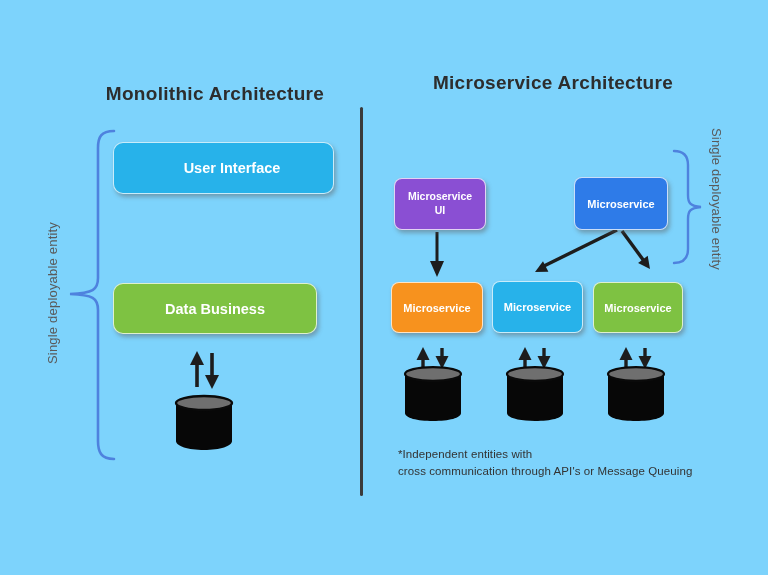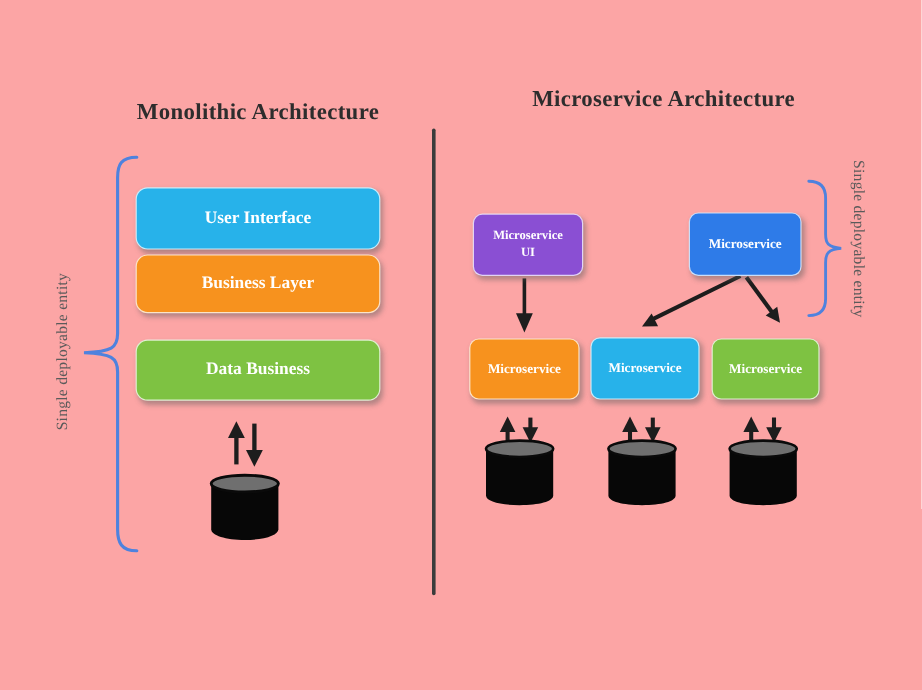--- a/index.html
+++ b/index.html
@@ -1,22 +1,22 @@
 <!DOCTYPE html>
 <html><head>
 <meta charset="utf-8">
 <style>
   html, body { margin: 0; padding: 0; background: #ffffff; }
   .stage {
     position: relative;
     width: 768px;
     height: 575px;
-    background: #fca5a5;
+    background: #7dd3fc;
     overflow: hidden;
-    font-family: Liberation Serif, serif;
+    font-family: Liberation Sans, sans-serif;
   }
   .overlay {
     position: absolute;
     left: 0; top: 0;
     width: 768px; height: 575px;
   }
   .title {
     position: absolute;
     font-size: 19px;
     font-weight: bold;
@@ -32,21 +32,21 @@
     color: #ffffff;
     font-weight: bold;
     display: flex;
     align-items: center;
     justify-content: center;
     text-align: center;
     border: 1px solid rgba(255,255,255,0.75);
     box-shadow: 2px 3px 4px rgba(90,90,90,0.45);
   }
   .layer-box { left: 113px; width: 202px; font-size: 14.5px; }
-  .box-ui { top: 156px; height: 50px; }
+  .box-ui { top: 142px; height: 50px; padding-left: 17px; }
   .box-bl { top: 212px; height: 47px; }
   .box-di { top: 283px; height: 49px; }
   .ms-box { font-size: 11px; border-radius: 8px; }
   .box-ms-ui { left: 394px; top: 178px; width: 90px; height: 50px; font-size: 10.5px; line-height: 1.3; flex-direction: column; }
   .box-ms-gw { left: 574px; top: 177px; width: 92px; height: 51px; }
   .box-ms-1  { left: 391px; top: 282px; width: 90px; height: 49px; }
   .box-ms-2  { left: 492px; top: 281px; width: 89px; height: 50px; }
   .box-ms-3  { left: 593px; top: 282px; width: 88px; height: 49px; }
   .side-label {
     position: absolute;
@@ -140,23 +140,20 @@
 
   <div class="title title-left">Monolithic Architecture</div>
   <div class="title title-right">Microservice Architecture</div>
 
   <div class="side-label side-left">Single deployable entity</div>
   <div class="side-label side-right">Single deployable entity</div>
 
   <div class="box layer-box box-ui" style="background: rgb(39, 178, 234);">
     <span>User Interface</span>
   </div>
-  <div class="box layer-box box-bl" style="background: rgb(247, 146, 30);">
-    <span>Business Layer</span>
-  </div>
   <div class="box layer-box box-di" style="background: rgb(126, 194, 66);">
     <span>Data Business</span>
   </div>
 
   <div class="box ms-box box-ms-ui" style="background: rgb(138, 79, 211);">
     <span>Microservice</span>
     <span>UI</span>
   </div>
   <div class="box ms-box box-ms-gw" style="background: rgb(46, 123, 232);">
     <span>Microservice</span>
@@ -164,14 +161,18 @@
   <div class="box ms-box box-ms-1" style="background: rgb(247, 146, 30);">
     <span>Microservice</span>
   </div>
   <div class="box ms-box box-ms-2" style="background: rgb(39, 178, 234);">
     <span>Microservice</span>
   </div>
   <div class="box ms-box box-ms-3" style="background: rgb(126, 194, 66);">
     <span>Microservice</span>
   </div>
 
+  <div class="footnote">
+    <div>*Independent entities with</div>
+    <div>cross communication through API's or Message Queuing</div>
+  </div>
 
 </div>
 
 </body></html>

